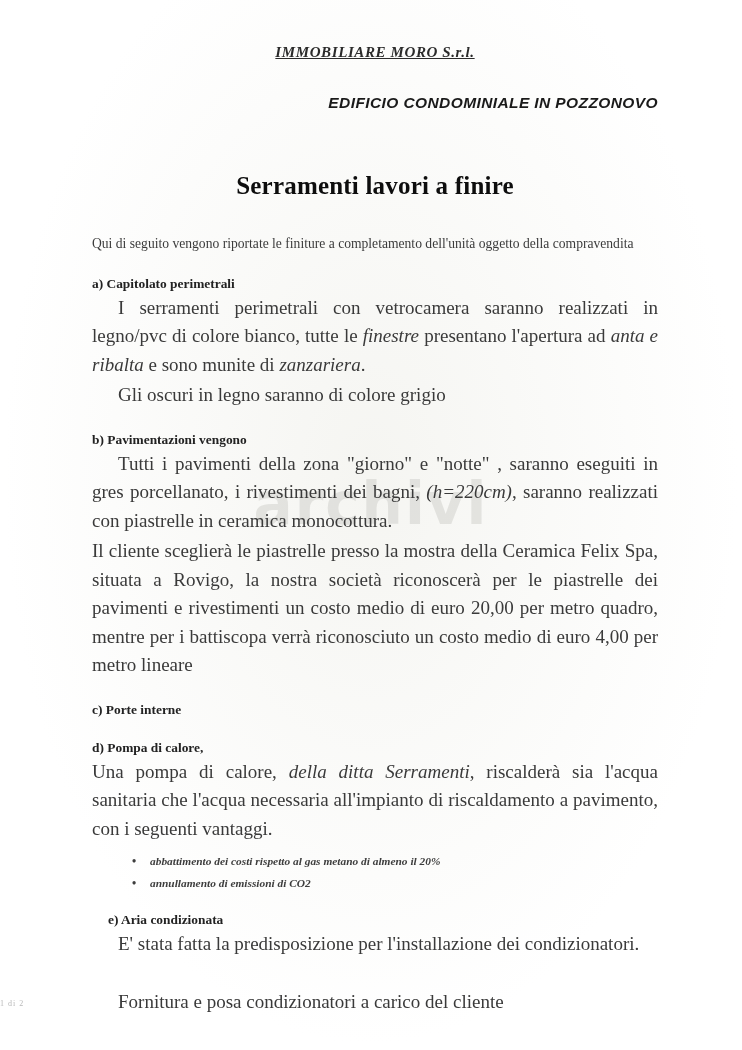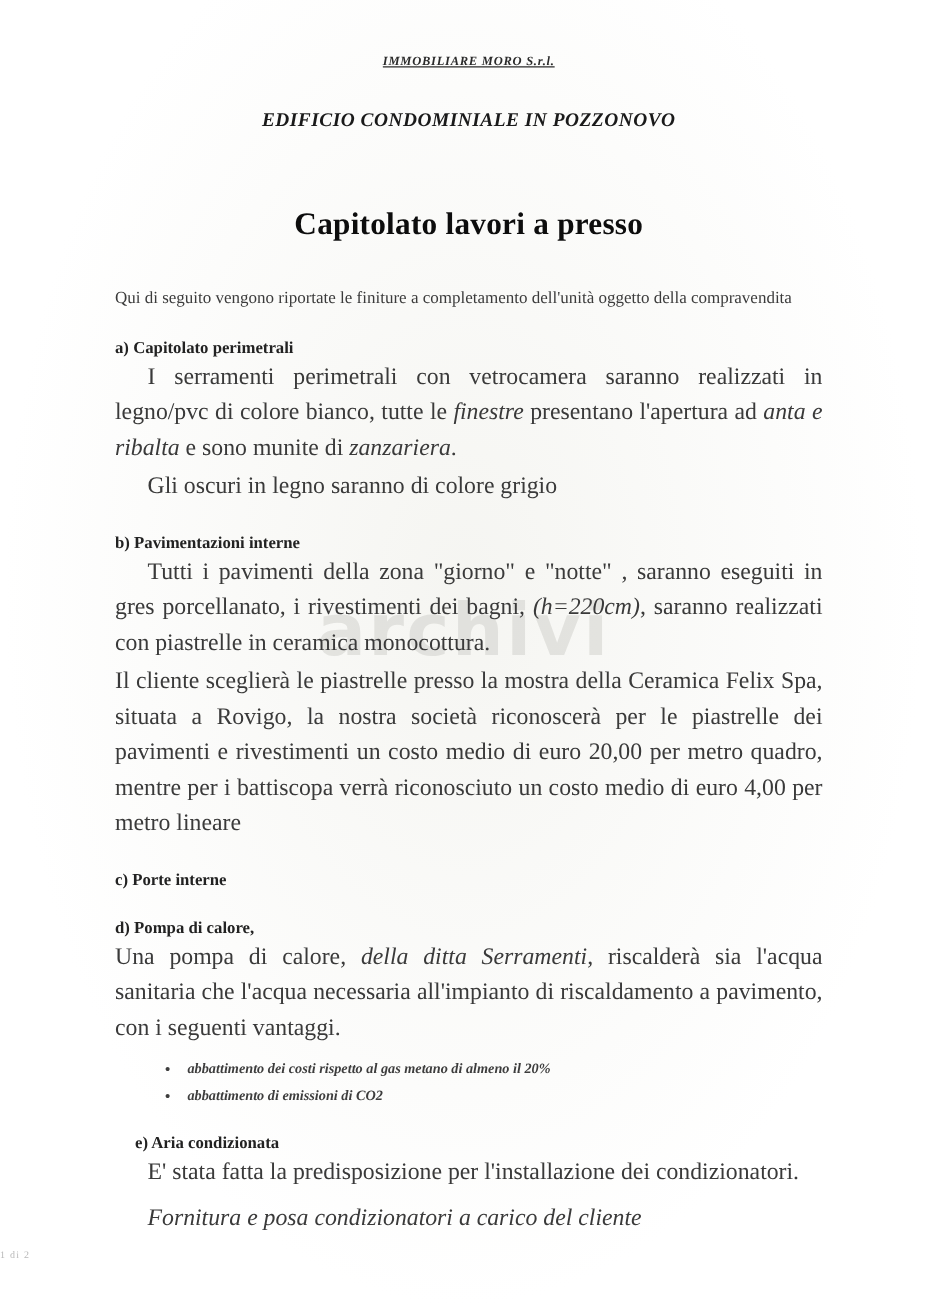--- a/index.html
+++ b/index.html
@@ -42,30 +42,30 @@
     position: relative;
     z-index: 2;
     padding: 0 84px 0 92px;
   }
   .company {
     margin-top: 44px;
     text-align: center;
     font-family: "Liberation Serif", serif;
     font-weight: 700;
     font-style: italic;
-    font-size: 10px;
+    font-size: 15px;
     letter-spacing: 0.6px;
     color: #2b2b2b;
     text-decoration: underline;
     filter: blur(0.35px);
   }
   .doc-subtitle {
     margin-top: 33px;
-    text-align: center;
-    font-family: Liberation Serif, serif;
+    text-align: right;
+    font-family: Liberation Sans, sans-serif;
     font-weight: 700;
     font-style: italic;
     font-size: 15.5px;
     letter-spacing: 0.4px;
     color: #1a1a1a;
   }
   .doc-title {
     margin-top: 60px;
     text-align: center;
     font-family: "Liberation Serif", serif;
@@ -92,21 +92,21 @@
   .sec-head.tight { margin-top: 20px; margin-left: 16px; }
   p.body {
     margin: 2px 0 0 0;
     font-size: 19px;
     line-height: 1.5;
     text-align: justify;
     color: #3a3a3a;
     filter: blur(0.3px);
   }
   p.body.indent { text-indent: 26px; }
-  p.body.gap { margin-top: 8px; font-style: italic; }
+  p.body.gap { margin-top: 29px; }
   .it { font-style: italic; }
   ul.benefits {
     margin: 10px 0 12px 0;
     padding-left: 58px;
     list-style: none;
     font-family: Liberation Serif, serif;
   }
   ul.benefits li {
     position: relative;
     font-size: 11.4px;
@@ -146,39 +146,39 @@
 <div class="page">
 
   <div class="watermark">archivi</div>
 
   <div class="content">
 
     <div class="company">IMMOBILIARE MORO S.r.l.</div>
 
     <div class="doc-subtitle">EDIFICIO CONDOMINIALE IN POZZONOVO</div>
 
-    <h1 class="doc-title">Capitolato lavori a presso</h1>
+    <h1 class="doc-title">Serramenti lavori a finire</h1>
 
     <p class="intro">Qui di seguito vengono riportate le finiture a completamento dell'unità oggetto della compravendita</p>
 
     <div class="sec-head">a) Capitolato perimetrali</div>
     <p class="body indent"><span>I serramenti perimetrali con vetrocamera saranno realizzati in legno/pvc di colore bianco, tutte le </span><span class="it">finestre</span><span> presentano l'apertura ad </span><span class="it">anta e ribalta</span><span> e sono munite di </span><span class="it">zanzariera</span><span>.</span></p>
     <p class="body indent">Gli oscuri in legno saranno di colore grigio</p>
 
-    <div class="sec-head">b) Pavimentazioni interne</div>
+    <div class="sec-head">b) Pavimentazioni vengono</div>
     <p class="body indent"><span>Tutti i pavimenti della zona "giorno" e "notte" , saranno eseguiti in gres porcellanato, i rivestimenti dei bagni, </span><span class="it">(h=220cm)</span><span>, saranno realizzati con piastrelle in ceramica monocottura.</span></p>
     <p class="body">Il cliente sceglierà le piastrelle presso la mostra della Ceramica Felix Spa, situata a Rovigo, la nostra società riconoscerà per le piastrelle dei pavimenti e rivestimenti un costo medio di euro 20,00 per metro quadro, mentre per i battiscopa verrà riconosciuto un costo medio di euro 4,00 per metro lineare</p>
 
     <div class="sec-head">c) Porte interne</div>
 
     <div class="sec-head">d) Pompa di calore,</div>
     <p class="body"><span>Una pompa di calore, </span><span class="it">della ditta Serramenti</span><span>, riscalderà sia l'acqua sanitaria che l'acqua necessaria all'impianto di riscaldamento a pavimento, con i seguenti vantaggi.</span></p>
     <ul class="benefits">
       <li>abbattimento dei costi rispetto al gas metano  di almeno il 20%</li>
-      <li>abbattimento di emissioni di CO2</li>
+      <li>annullamento di emissioni di CO2</li>
     </ul>
 
     <div class="sec-head tight">e) Aria condizionata</div>
     <p class="body indent">E' stata fatta la predisposizione per l'installazione dei condizionatori.</p>
     <p class="body indent gap">Fornitura e posa condizionatori a carico del cliente</p>
 
   </div>
 
   <div class="footer">1 di 2</div>
 

